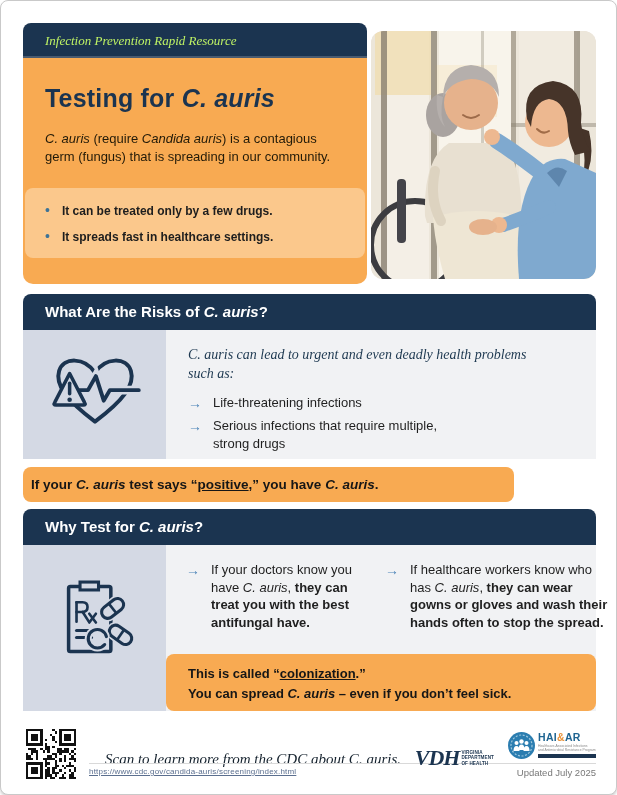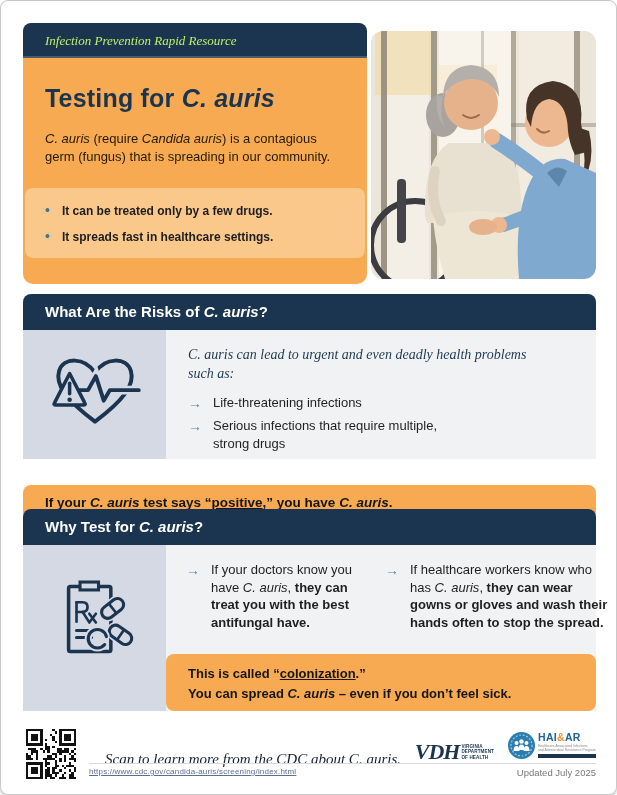--- a/index.html
+++ b/index.html
@@ -62,22 +62,22 @@
   #risks-body .icon-panel{height:129px;}
   .risks-content{position:absolute;left:165px;top:16px;width:390px;}
   .risks-intro{
     margin:0 0 10px 0;font-family:"Liberation Serif", serif;font-style:italic;
     font-size:14px;line-height:1.35;color:#1d3850;width:340px;
   }
   .arrow-row{display:flex;align-items:flex-start;margin-bottom:5px;}
   .arrow{color:#4f86b8;font-size:14px;margin-right:11px;line-height:1.3;flex:0 0 auto;}
   .arrow-text{font-size:13px;line-height:1.35;color:#1f1f1f;}
   #risks-body .arrow-text{max-width:235px;}
-  #risks-callout{left:22px;top:484px;width:573px;height:35px;
-    font-size:13.5px;line-height:35px;padding-left:22px;}
+  #risks-callout{left:22px;top:466px;width:491px;height:35px;
+    font-size:13.5px;line-height:35px;padding-left:8px;}
   #why-header{top:508px;}
   #why-body{top:544px;height:166px;}
   #why-body .icon-panel{height:166px;}
   .why-cols{position:absolute;left:163px;top:16px;display:flex;}
   .why-col{display:flex;align-items:flex-start;}
   .why-col .arrow-text{font-size:13px;line-height:1.35;}
   .why-col1 .arrow-text{width:152px;}
   .why-col2{margin-left:22px;}
   .why-col2 .arrow-text{width:205px;}
   #why-callout{left:143px;top:109px;width:430px;height:57px;
@@ -87,21 +87,21 @@
   .qr{position:absolute;left:3px;top:3px;width:50px;height:50px;}
   .scan-text{
     position:absolute;left:66px;top:9px;margin:16px;
     font-family:"Liberation Serif", serif;font-style:italic;font-size:15px;color:#15222e;
   }
   .footer-divider{position:absolute;left:66px;right:0;top:37px;border-top:1px solid #d9d9d9;}
   .cdc-link{position:absolute;left:66px;top:41px;font-size:8px;color:#5b6f8f;
     letter-spacing:.2px;}
   .updated{position:absolute;right:0;top:41px;font-size:9.5px;color:#787878;}
   .logos{position:absolute;right:0;top:6px;display:flex;align-items:flex-start;}
-  .vdh-logo{display:flex;align-items:flex-start;margin-right:14px;margin-top:10px;}
+  .vdh-logo{display:flex;align-items:flex-start;margin-right:14px;margin-top:16px;}
   .vdh-abbr{font-family:"Liberation Serif", serif;font-style:italic;font-weight:bold;
     font-size:22px;line-height:.9;color:#1b3450;letter-spacing:-1px;}
   .vdh-lines{margin-left:2px;margin-top:2px;}
   .vdh-lines div{font-size:4.6px;font-weight:bold;color:#1b3450;line-height:1.15;letter-spacing:.1px;}
   .haiar-logo{display:flex;align-items:flex-start;}
   .haiar-circle{width:27px;height:27px;flex:0 0 auto;}
   .haiar-text{margin-left:3px;}
   .haiar-name{font-size:10.5px;font-weight:bold;color:#1e6491;line-height:1;letter-spacing:.3px;}
   .haiar-amp{color:#e8923a;}
   .haiar-sub{font-size:3.4px;color:#8a8a8a;line-height:1.25;margin-top:1.5px;}

